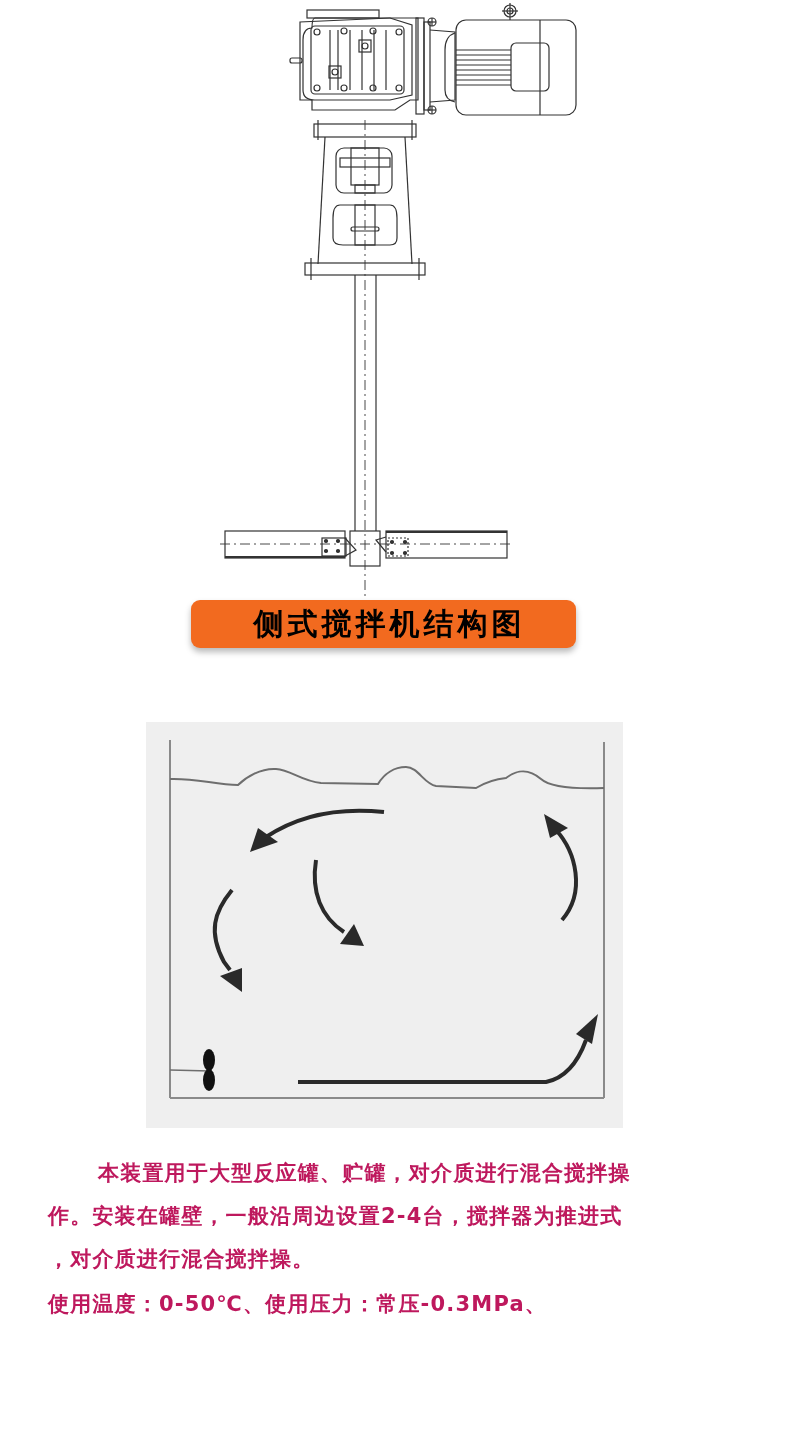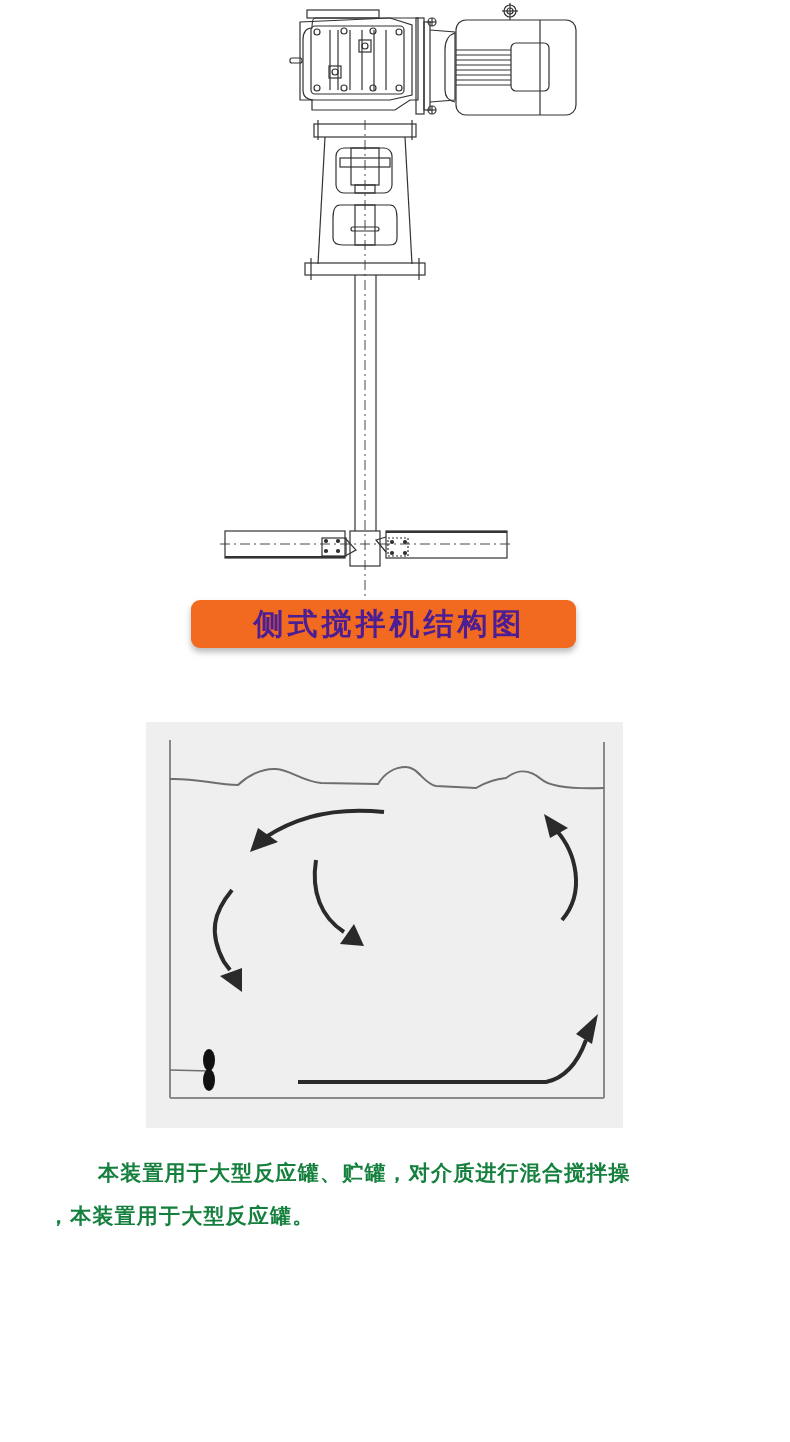--- a/index.html
+++ b/index.html
@@ -3,27 +3,27 @@
   <meta charset="utf-8">
   <style>
     html, body { margin: 0; padding: 0; background: #ffffff; }
     body { width: 790px; height: 1442px; position: relative; overflow: hidden; font-family: "DejaVu Sans", "Liberation Sans", sans-serif; }
     .drawing { position: absolute; left: 0; top: 0; width: 790px; height: 600px; }
     .label-banner {
       position: absolute; left: 191px; top: 600px; width: 385px; height: 48px;
       background: #f26a1f; border-radius: 9px;
       box-shadow: 0 4px 6px rgba(0,0,0,0.28);
       display: flex; align-items: center; justify-content: center;
-      color: #4c1d95; font-size: 30px; font-weight: bold; letter-spacing: 4px;
+      color: #000000; font-size: 30px; font-weight: bold; letter-spacing: 4px;
       font-family: "DejaVu Sans", sans-serif;
     }
     .label-banner span { padding-left: 12px; }
     .flow-box { position: absolute; left: 146px; top: 722px; width: 477px; height: 406px; background: #efefef; }
     .flow-box svg { display: block; }
-    .desc { position: absolute; left: 48px; top: 1152px; width: 700px; color: #15803d; font-weight: bold; font-size: 21px; }
+    .desc { position: absolute; left: 48px; top: 1152px; width: 700px; color: #be185d; font-weight: bold; font-size: 21px; }
     .desc p { margin: 0; }
     .line { height: 43px; line-height: 43px; white-space: nowrap; letter-spacing: 1.2px; }
     .p1 .line:first-child { text-indent: 50px; }
     .p2 { margin-top: 6px; }
     .spec-line { height: 46px; line-height: 46px; white-space: nowrap; letter-spacing: 1.2px; }
   </style>
 </head>
 <body>
 
 <div class="drawing">
@@ -165,17 +165,19 @@
 
       <path d="M152 360 L400 360 C420 356, 432 340, 440 318" stroke-width="4" fill="none"></path>
       <polygon points="452,292 446,322 430,312" stroke="none"></polygon>
     </g>
   </svg>
 </div>
 
 <div class="desc">
   <p class="p1">
     <span class="line" style="display:block">本装置用于大型反应罐、贮罐，对介质进行混合搅拌操</span>
-    <span class="line" style="display:block">，本装置用于大型反应罐。</span>
+    <span class="line" style="display:block">作。安装在罐壁，一般沿周边设置2-4台，搅拌器为推进式</span>
+    <span class="line" style="display:block">，对介质进行混合搅拌操。</span>
   </p>
   <p class="p2">
+    <span class="spec-line" style="display:block">使用温度：0-50℃、使用压力：常压-0.3MPa、</span>
   </p>
 </div>
 
 </body></html>

